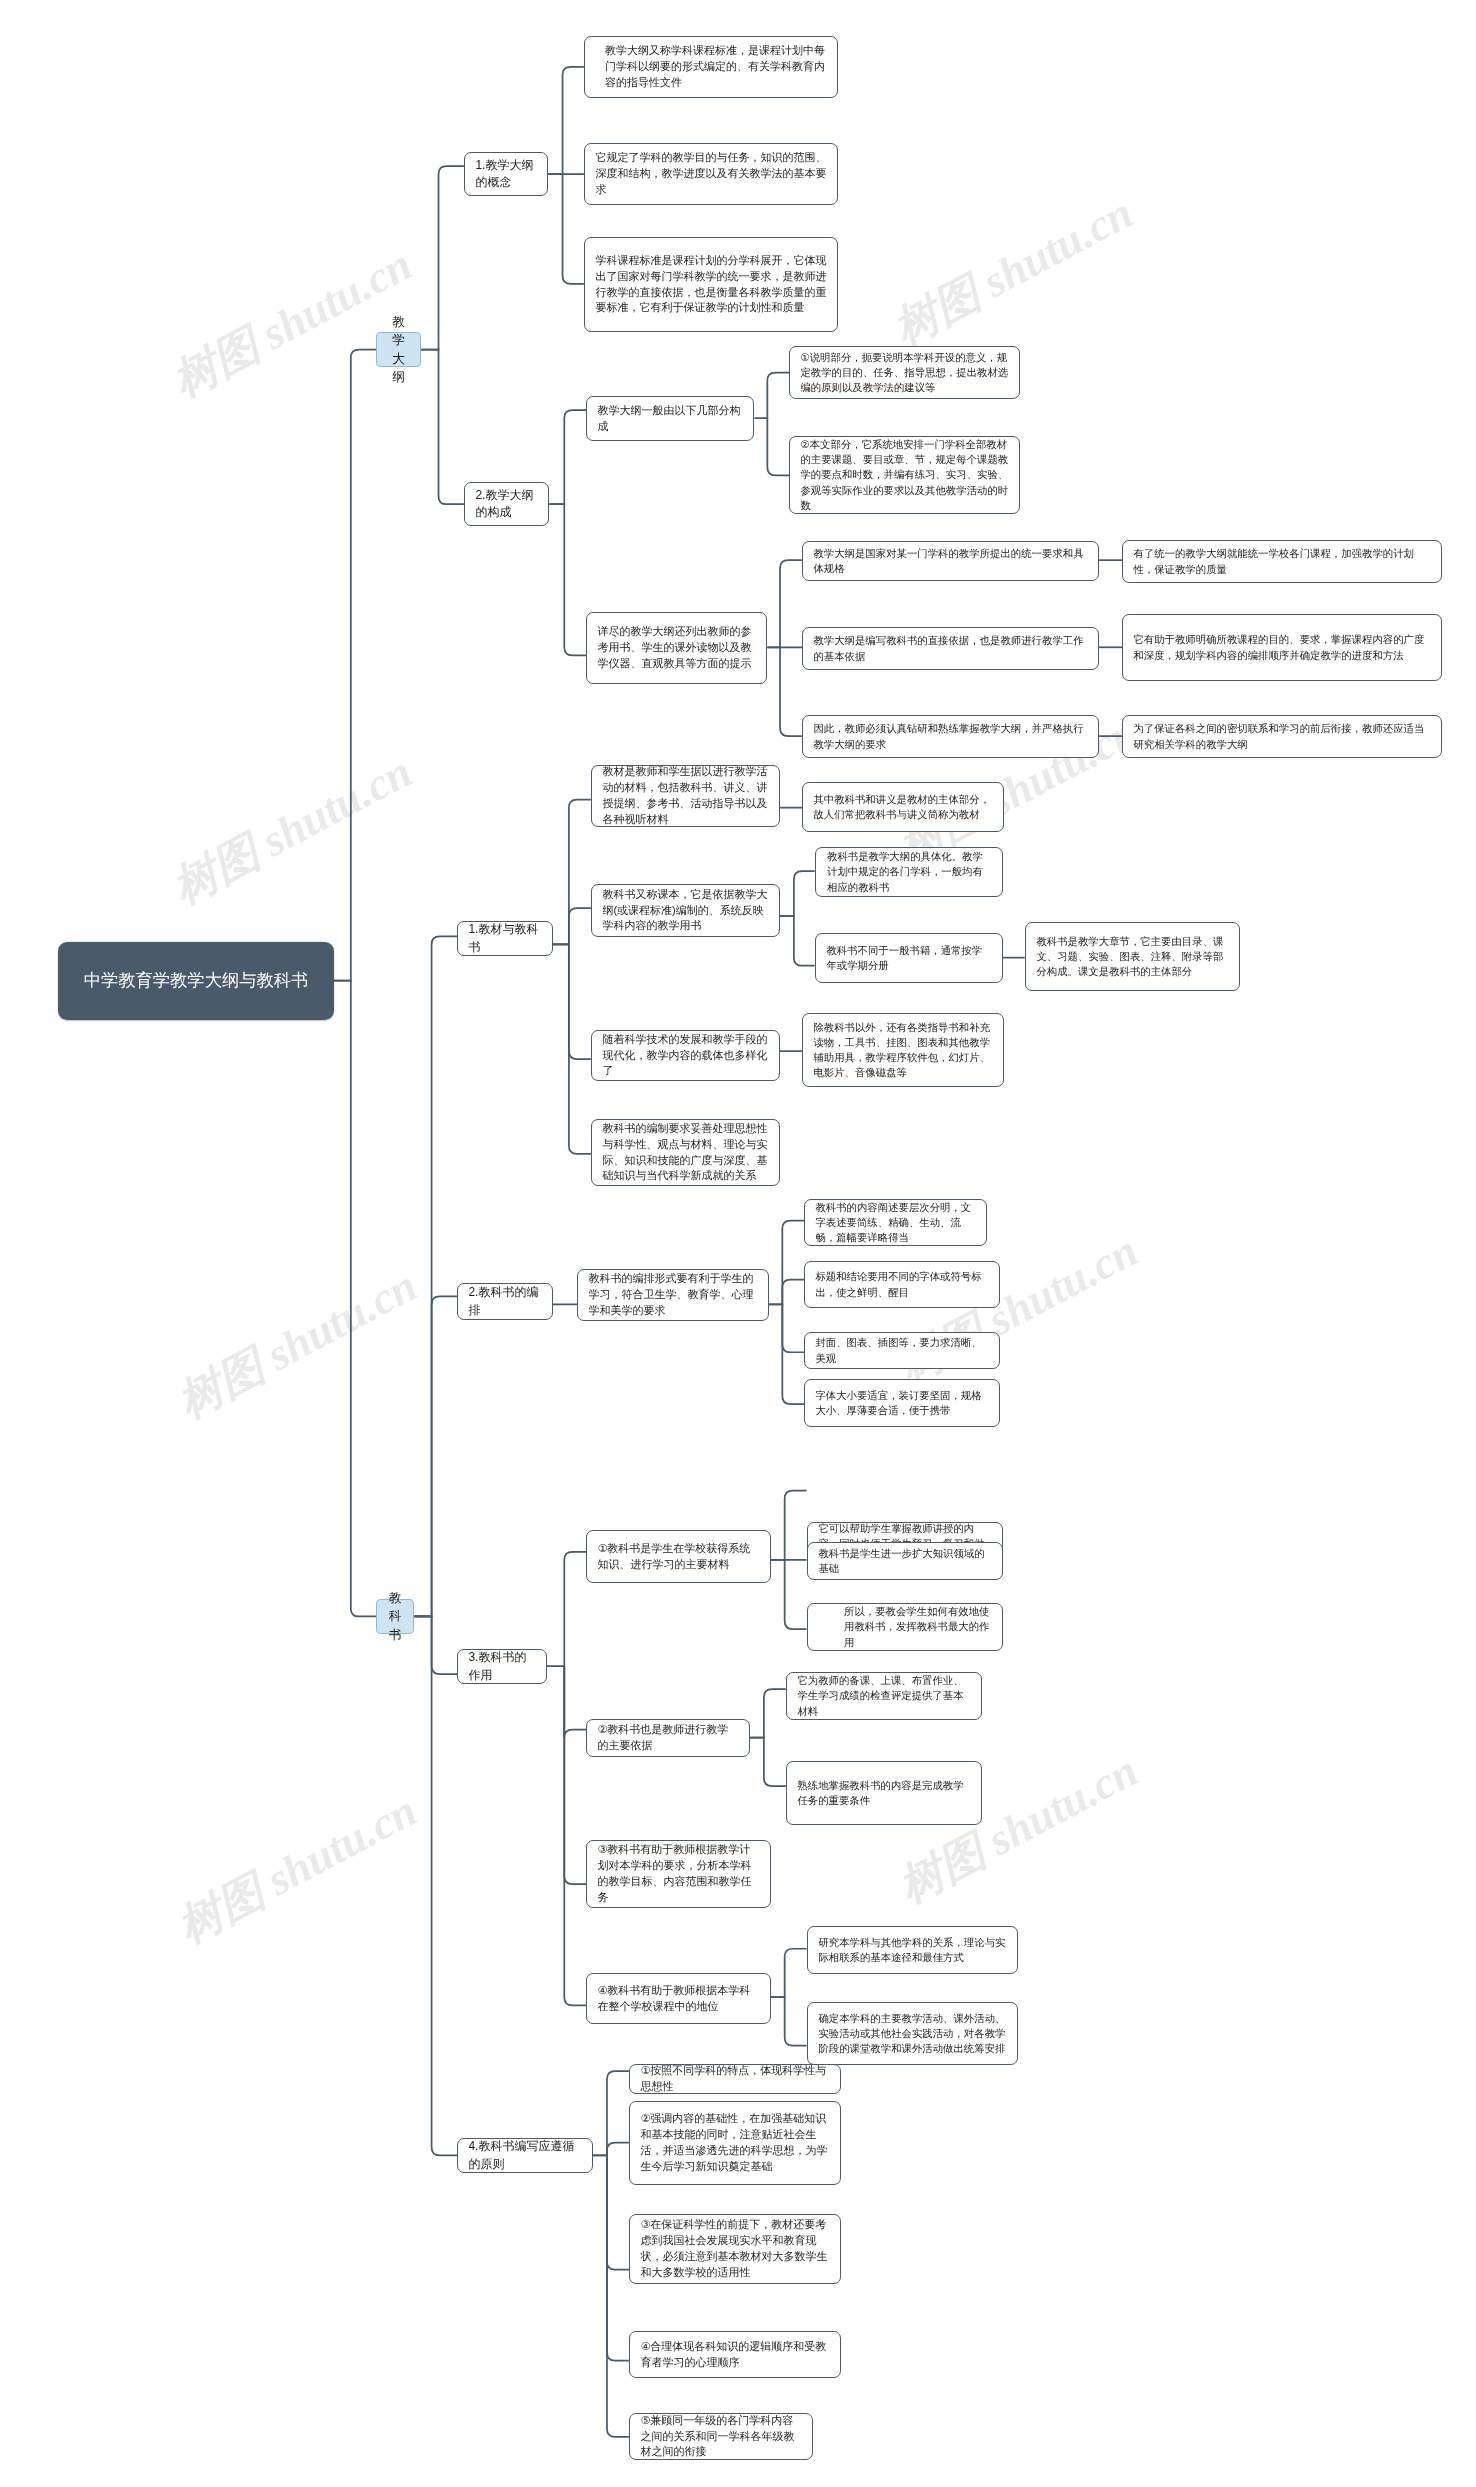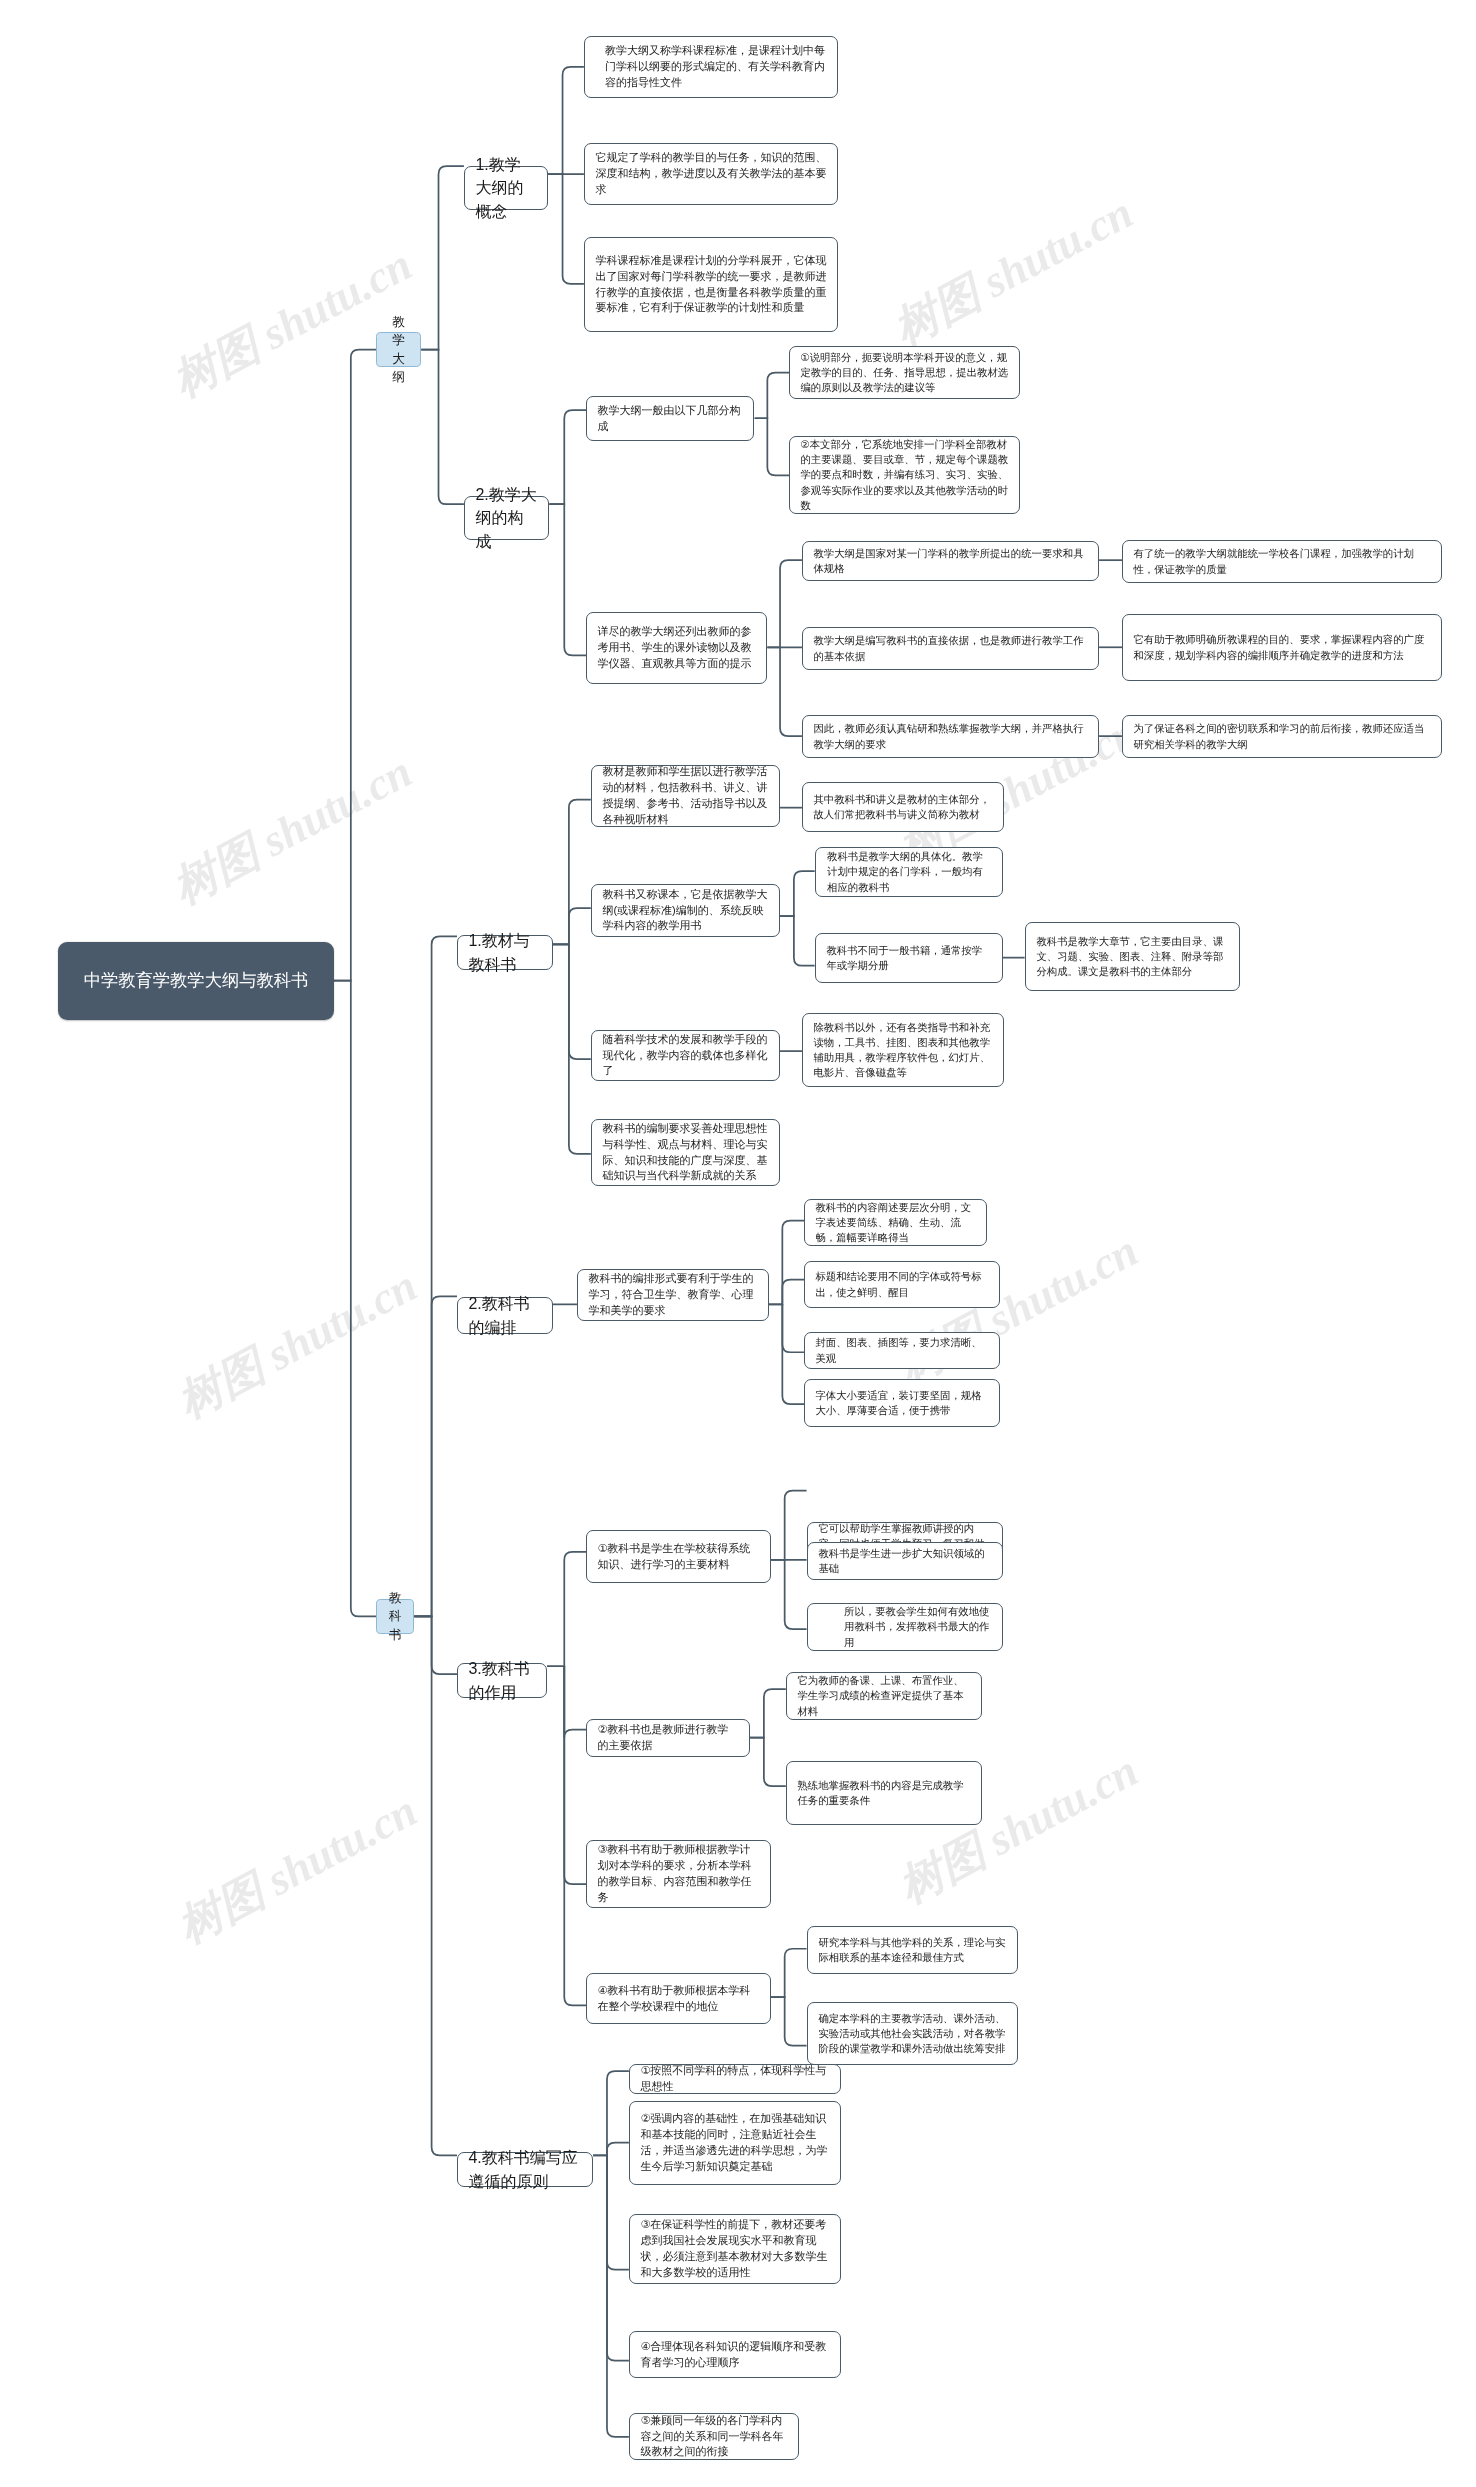--- a/index.html
+++ b/index.html
@@ -32,21 +32,21 @@
 
   .root{
     background:#4a5a6b;border:none;border-radius:9.2px;color:#fff;
     justify-content:center;text-align:center;font-size:17.3px;
     box-shadow:0 0.6px 1.7px rgba(0,0,0,.25);
   }
   .lvl1{
     background:#cfe4f3;border:1.2px solid #8fb8d4;border-radius:4.6px;
     justify-content:center;text-align:center;font-size:12.7px;
   }
-  .lvl2{font-size:16px;border-radius:7px;margin-top:14px;}
+  .lvl2{font-size:12px;border-radius:7px;}
   .lvl3{font-size:11px;border-radius:7px;}
   .lvl4{font-size:10.4px;border-radius:7px;}
 </style>
 </head>
 <body>
 
 <div class="wm" style="left:162px;top:358px;font-size:45px;">树图 shutu.cn</div>
 <div class="wm" style="left:883px;top:306px;font-size:45px;">树图 shutu.cn</div>
 <div class="wm" style="left:162px;top:865px;font-size:45px;">树图 shutu.cn</div>
 <div class="wm" style="left:888px;top:825px;font-size:45px;">树图 shutu.cn</div>
@@ -288,16 +288,16 @@
 </div>
 <div class="node lvl3" style="left:629px;top:2101px;width:212px;height:84px;">
   <span>②强调内容的基础性，在加强基础知识和基本技能的同时，注意贴近社会生活，并适当渗透先进的科学思想，为学生今后学习新知识奠定基础</span>
 </div>
 <div class="node lvl3" style="left:629px;top:2214px;width:212px;height:70px;">
   <span>③在保证科学性的前提下，教材还要考虑到我国社会发展现实水平和教育现状，必须注意到基本教材对大多数学生和大多数学校的适用性</span>
 </div>
 <div class="node lvl3" style="left:629px;top:2331px;width:212px;height:47px;">
   <span>④合理体现各科知识的逻辑顺序和受教育者学习的心理顺序</span>
 </div>
-<div class="node lvl3" style="left:629px;top:2413px;width:170px;height:47px;">
+<div class="node lvl3" style="left:629px;top:2413px;width:184px;height:47px;">
   <span>⑤兼顾同一年级的各门学科内容之间的关系和同一学科各年级教材之间的衔接</span>
 </div>
 
 
 </body></html>

